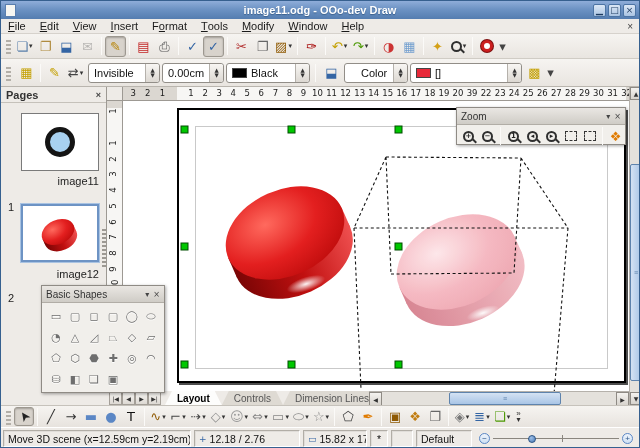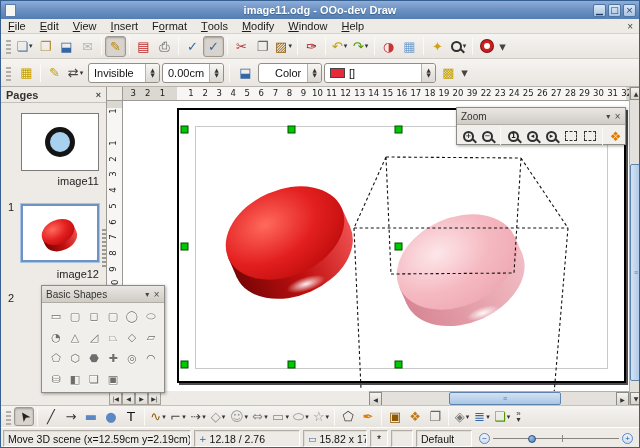--- a/index.html
+++ b/index.html
@@ -293,20 +293,28 @@
       </span>
     <div class="combo" style="width:72px;">
       <span>Invisible</span>
       <span class="stepper">
           <span>▲</span>
           <span>▼</span>
         </span>
     </div>
     <div class="combo" style="width:62px;">
       <span>0.00cm</span>
+      <span class="stepper">
+          <span>▲</span>
+          <span>▼</span>
+        </span>
+    </div>
+    <div class="combo" style="width:84px;">
+      <span class="swatch" id="line-swatch" style="background: rgb(0, 0, 0);"></span>
+      <span>Black</span>
       <span class="stepper">
           <span>▲</span>
           <span>▼</span>
         </span>
     </div>
     <span class="tsep"></span>
     <span id="lf-fillbtn" style="display:flex;">
         <div class="tbtn">
           <span class="glyph" style="color: rgb(52, 101, 164);">⬓</span>
         </div>
@@ -573,20 +581,25 @@
     <div class="sb-btn" style="bottom:0;">▼</div>
   </div>
 
   <div id="tabrow">
     <div id="tab-nav">
         <span class="tnav">|◀</span>
         <span class="tnav">◀</span>
         <span class="tnav">▶</span>
         <span class="tnav">▶|</span>
       </div>
+    <div id="tabs">
+        <span class="tab active">Layout</span>
+        <span class="tab">Controls</span>
+        <span class="tab">Dimension Lines</span>
+      </div>
   </div>
   <div id="h-scroll">
     <div class="sb-btn" style="left:0;">◀</div>
     <div id="h-thumb">≡</div>
     <div class="sb-btn" style="left:auto;right:0;">▶</div>
   </div>
 
   <div id="toolbar-draw">
     <span class="grip"></span>
   <div class="tbtn pressed">

